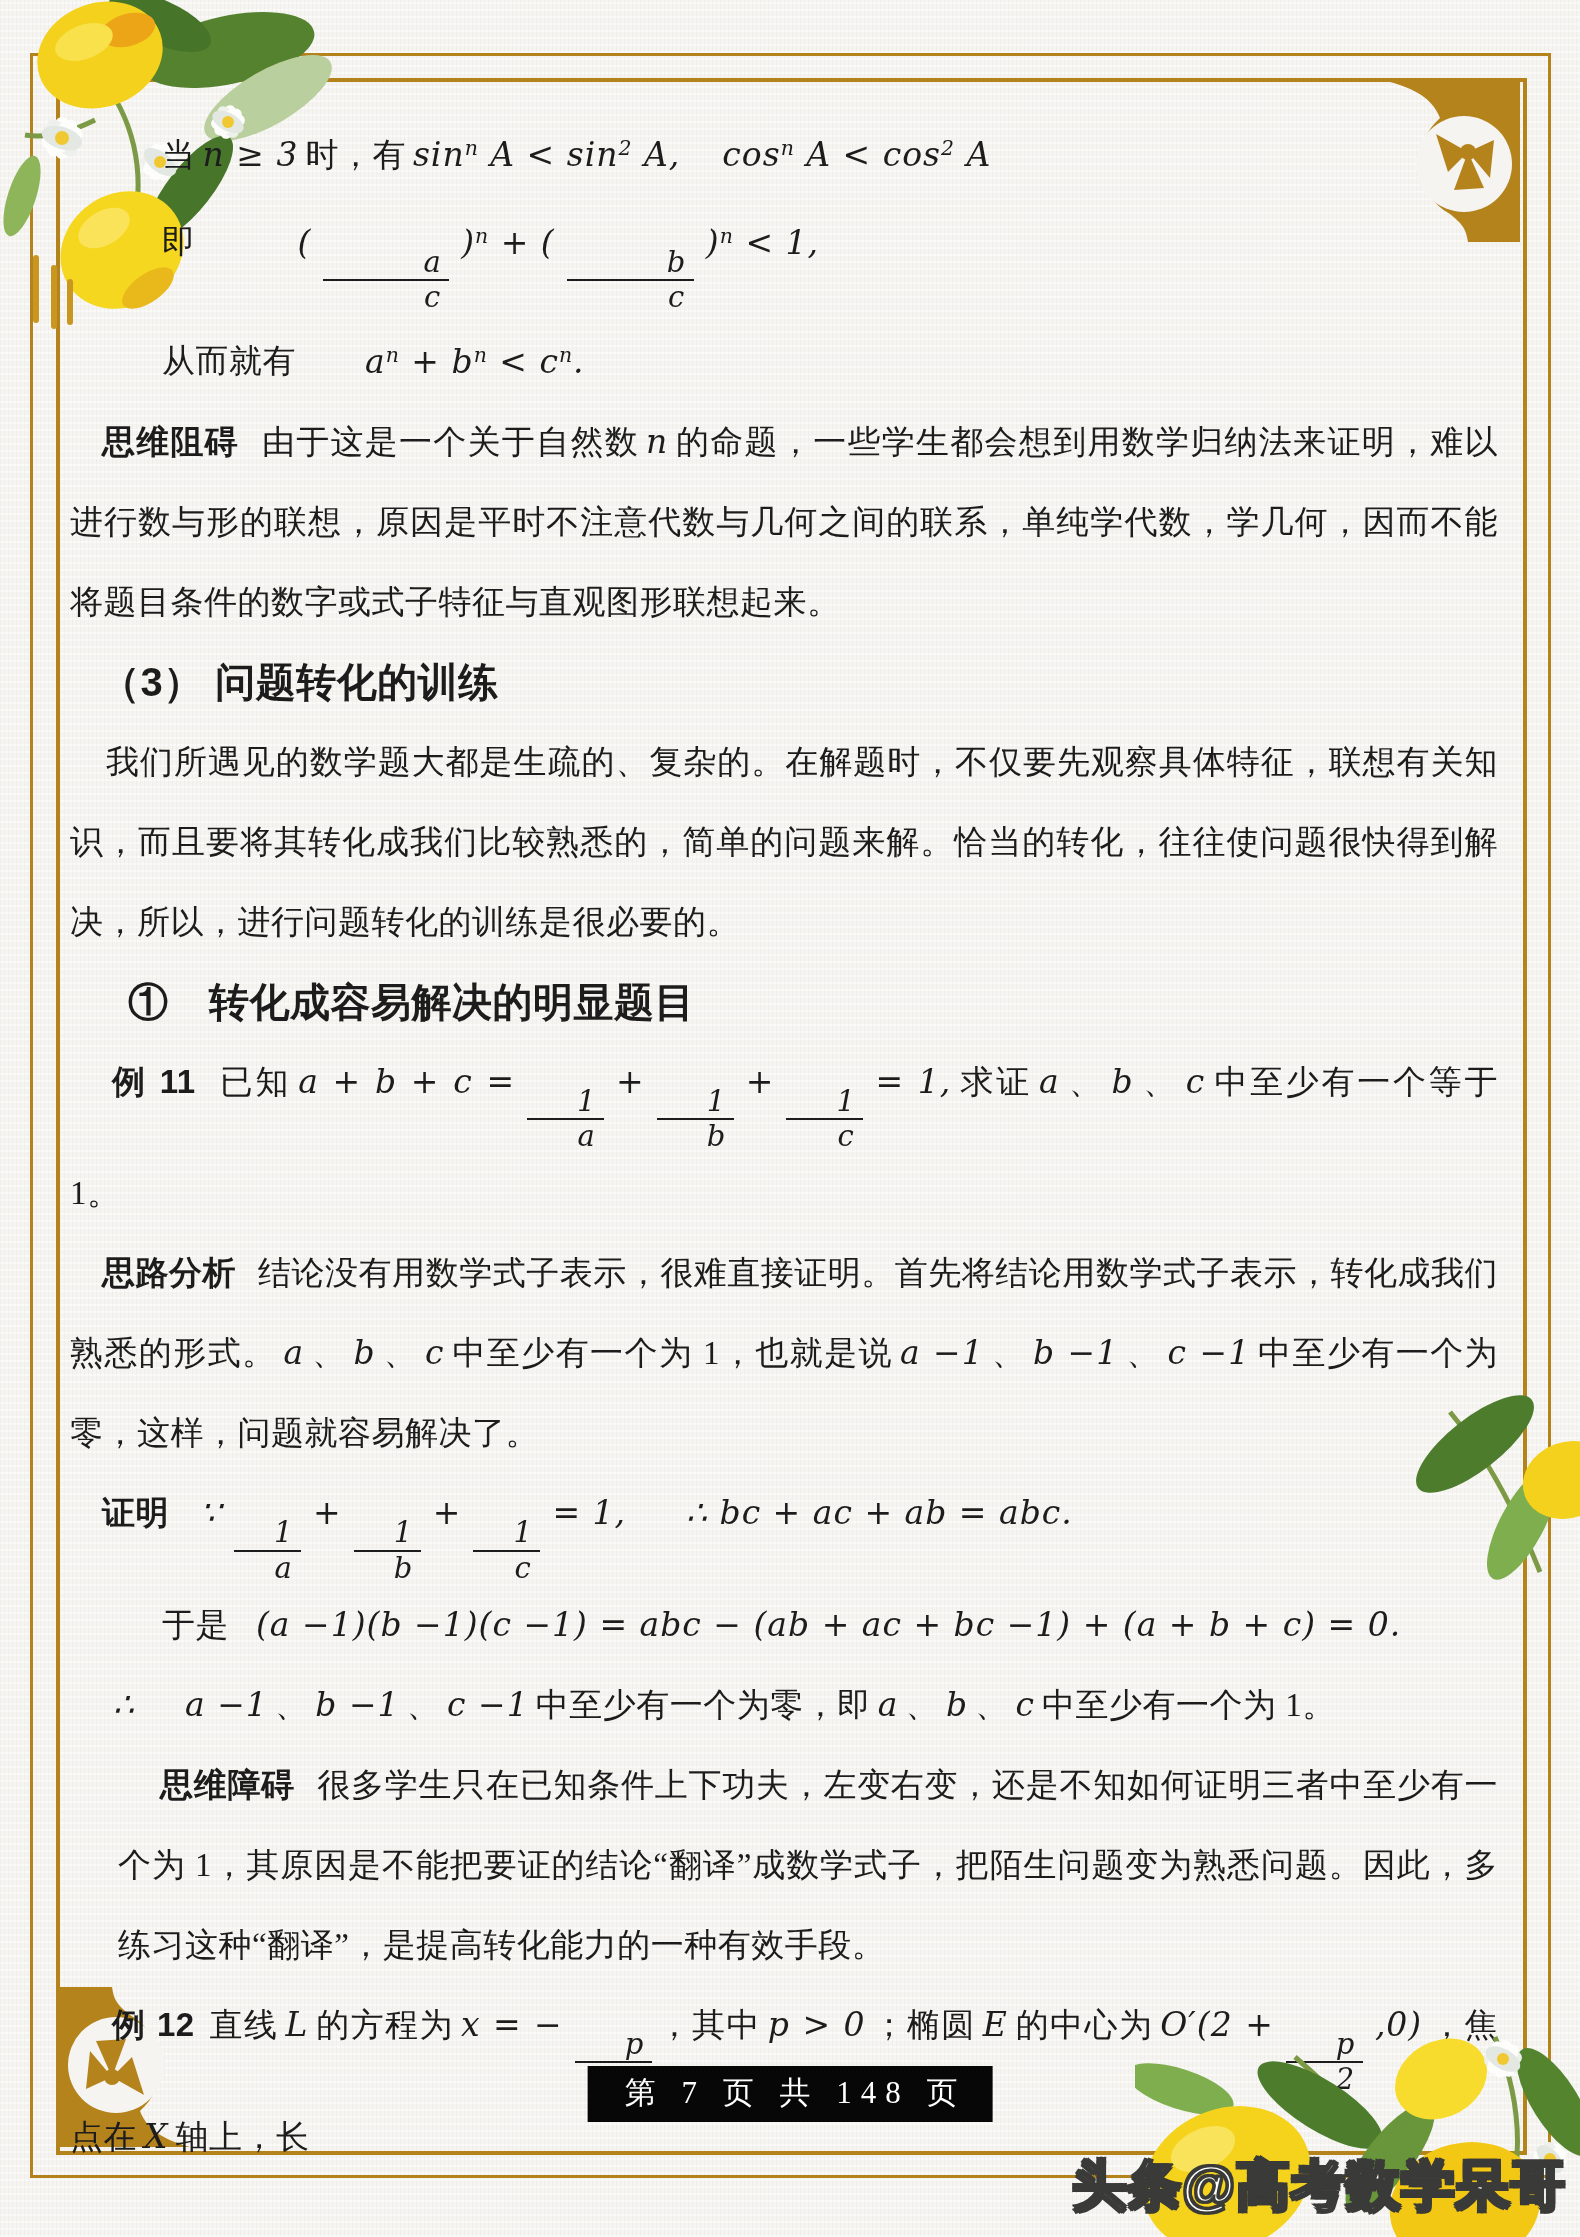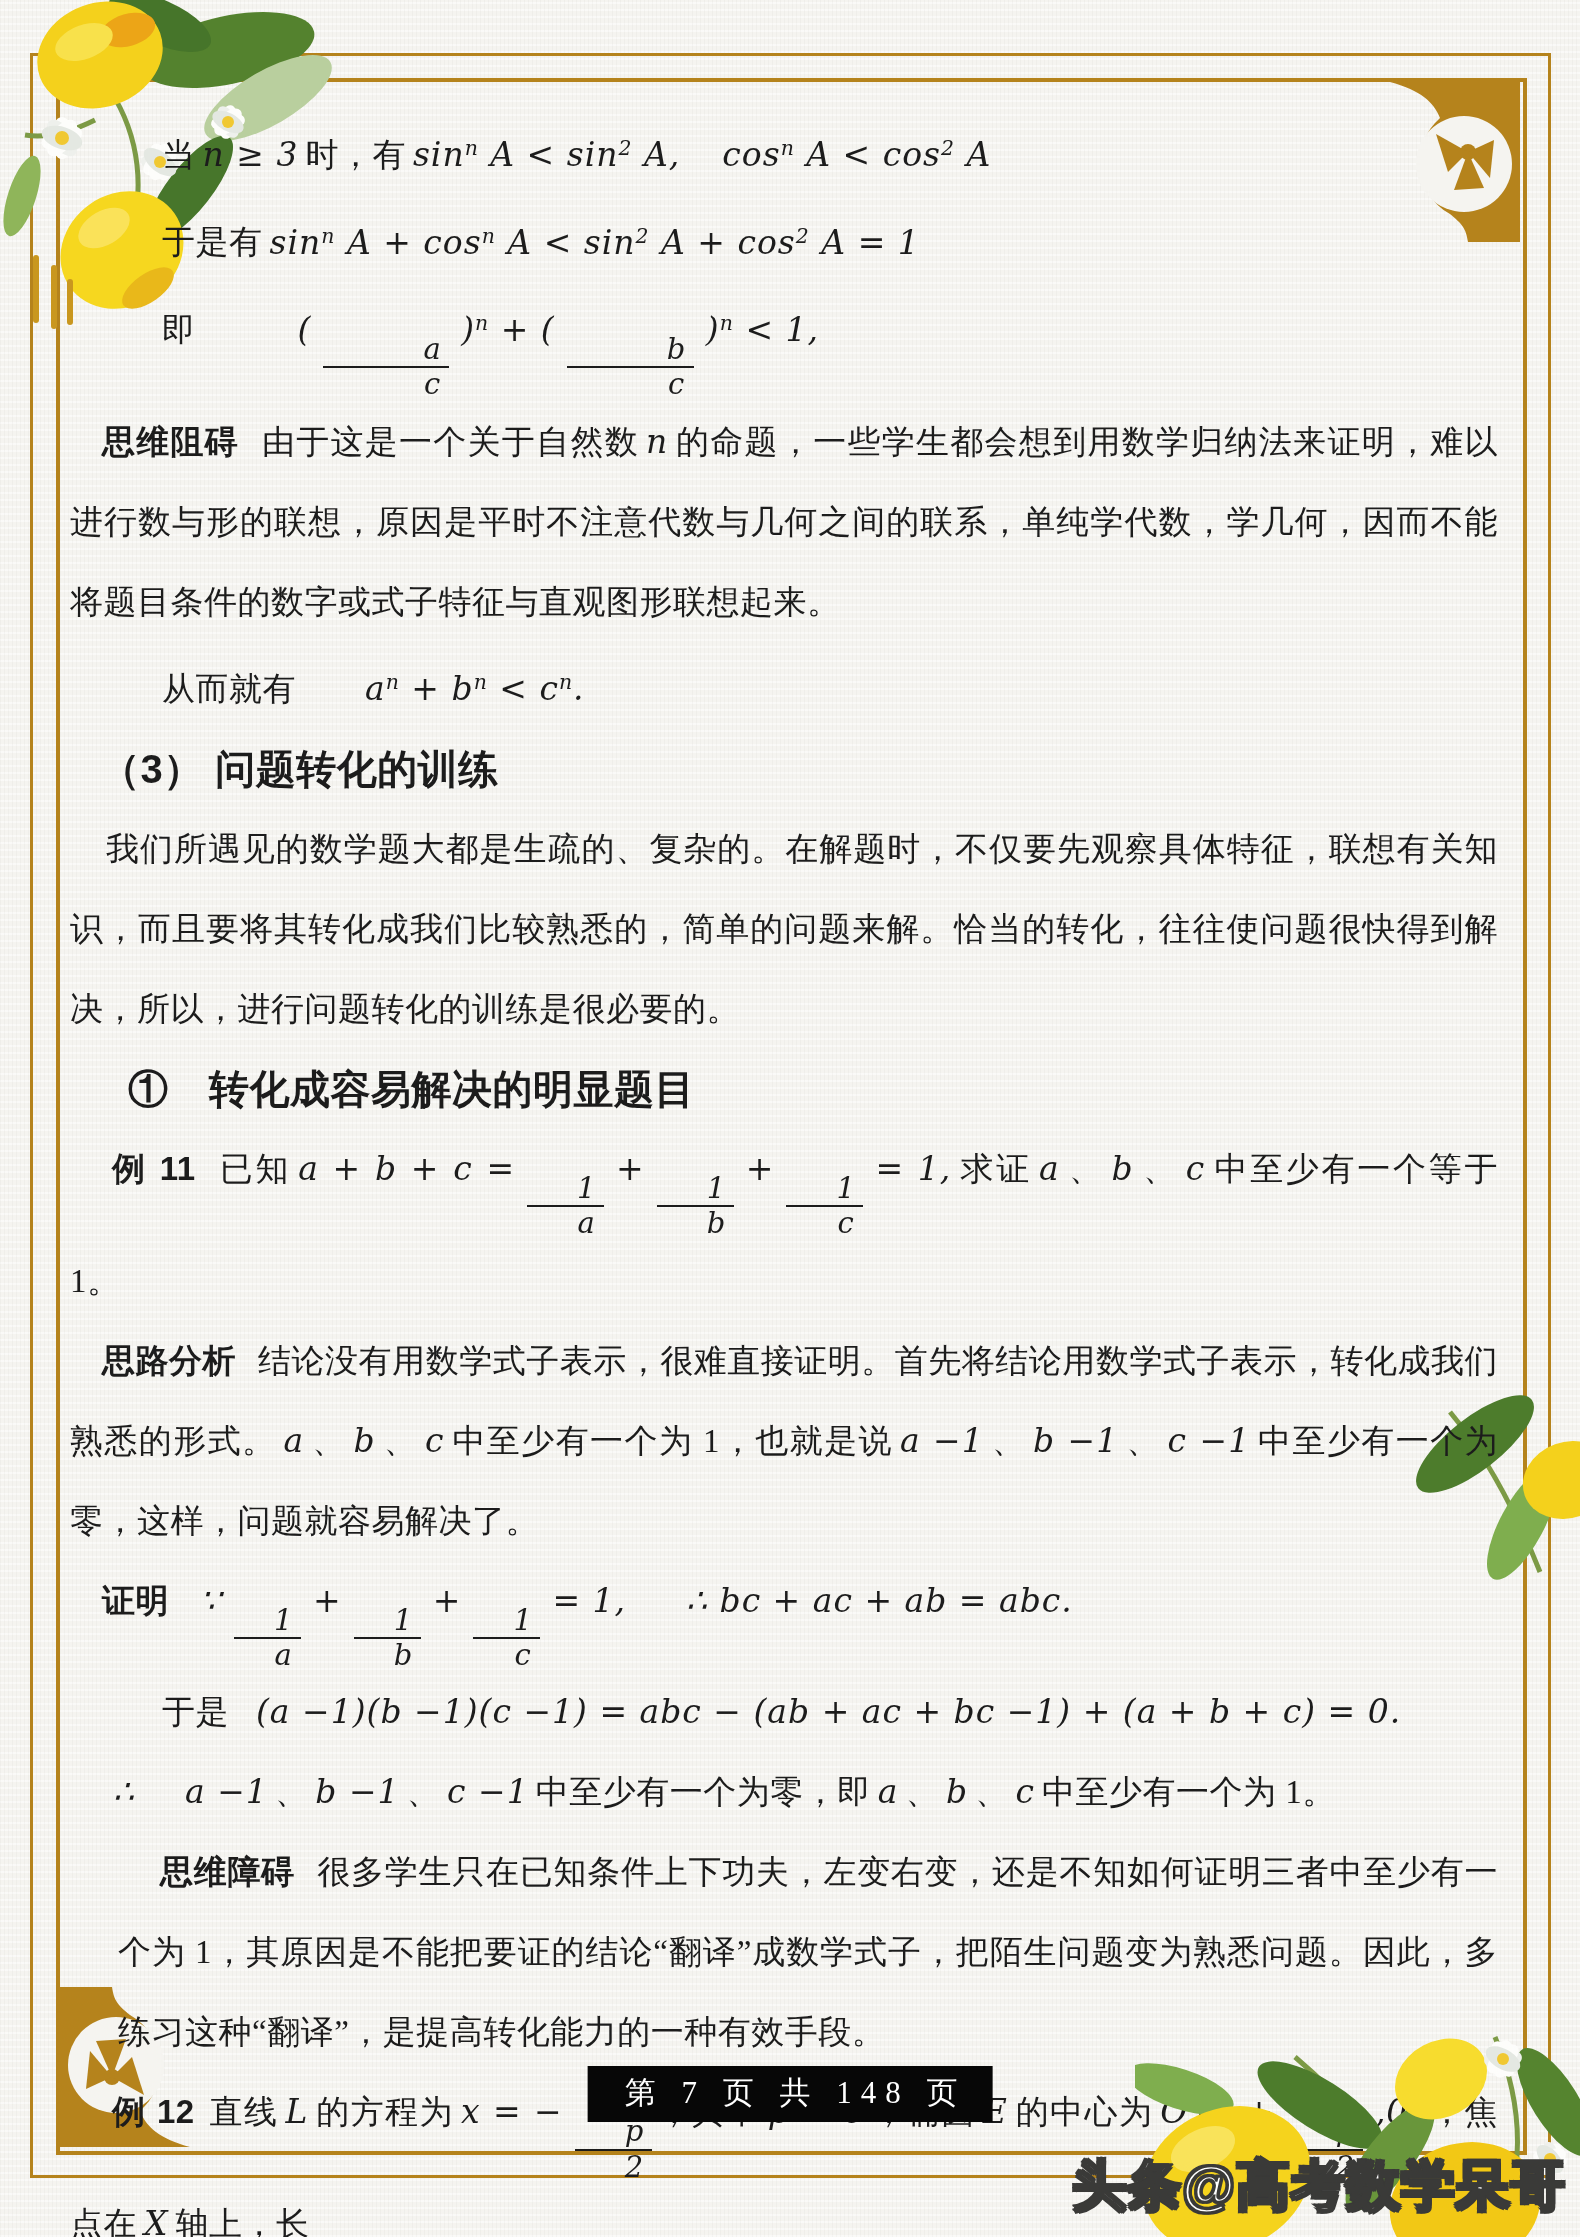--- a/index.html
+++ b/index.html
@@ -158,30 +158,29 @@
           <ellipse rx="9" ry="17" fill="#eef0ec" transform="rotate(174)"></ellipse>
           <ellipse rx="9" ry="17" fill="#fdfdfb" transform="rotate(246)"></ellipse>
           <ellipse rx="9" ry="17" fill="#e4e8e2" transform="rotate(318)"></ellipse>
           <circle r="6" fill="#f0c832"></circle>
       </g>
     </g>
   </svg>
 
   <div id="content">
       <p class="blk line" style="text-indent: 92px;"><span class="cjk">当</span><span class="math">n ≥ 3</span><span class="cjk">时，有</span><span class="math">sin<span class="sup">n</span> A &lt; sin<span class="sup">2</span> A,</span><span class="gap" style="width: 28px;"></span><span class="math">cos<span class="sup">n</span> A &lt; cos<span class="sup">2</span> A</span></p>
-      <p class="blk line" style="text-indent: 92px;"><span class="cjk">于是有</span><span class="math">sin<span class="sup">n</span> A + cos<span class="sup">n</span> A &lt; sin<span class="sup">2</span> A + cos<span class="sup">2</span> A = 1</span></p>
       <p class="blk line" style="text-indent: 92px;"><span class="cjk">即</span><span class="gap" style="width: 95px;"></span><span class="math">(</span><span class="frac">
           <span class="num">a</span>
           <span class="den">c</span>
         </span><span class="math">)<span class="sup">n</span> + (</span><span class="frac">
           <span class="num">b</span>
           <span class="den">c</span>
         </span><span class="math">)<span class="sup">n</span> &lt; 1,</span></p>
+      <p class="blk line" style="text-indent: 92px;"><span class="cjk">从而就有</span><span class="gap" style="width: 62px;"></span><span class="math">a<span class="sup">n</span> + b<span class="sup">n</span> &lt; c<span class="sup">n</span>.</span></p>
       <p class="blk para" style="text-indent: 32px;"><span class="lbl">思维阻碍</span><span class="gap" style="width: 22px;"></span><span class="cjk">由于这是一个关于自然数</span><span class="math">n</span><span class="cjk">的命题，一些学生都会想到用数学归纳法来证明，难以进行数与形的联想，原因是平时不注意代数与几何之间的联系，单纯学代数，学几何，因而不能将题目条件的数字或式子特征与直观图形联想起来。</span></p>
-      <p class="blk line" style="text-indent: 92px;"><span class="cjk">从而就有</span><span class="gap" style="width: 62px;"></span><span class="math">a<span class="sup">n</span> + b<span class="sup">n</span> &lt; c<span class="sup">n</span>.</span></p>
       <p class="blk heading1" style="text-indent: 30px;"><span class="lbl">（3） 问题转化的训练</span></p>
       <p class="blk para" style="text-indent: 36px;"><span class="cjk">我们所遇见的数学题大都是生疏的、复杂的。在解题时，不仅要先观察具体特征，联想有关知识，而且要将其转化成我们比较熟悉的，简单的问题来解。恰当的转化，往往使问题很快得到解决，所以，进行问题转化的训练是很必要的。</span></p>
       <p class="blk heading2" style="text-indent: 58px;"><span class="lbl">①　转化成容易解决的明显题目</span></p>
       <p class="blk para" style="text-indent: 42px;"><span class="lbl">例 11</span><span class="gap" style="width: 22px;"></span><span class="cjk">已知</span><span class="math">a + b + c =</span><span class="frac">
           <span class="num">1</span>
           <span class="den">a</span>
         </span><span class="math">+</span><span class="frac">
           <span class="num">1</span>
           <span class="den">b</span>
         </span><span class="math">+</span><span class="frac">

